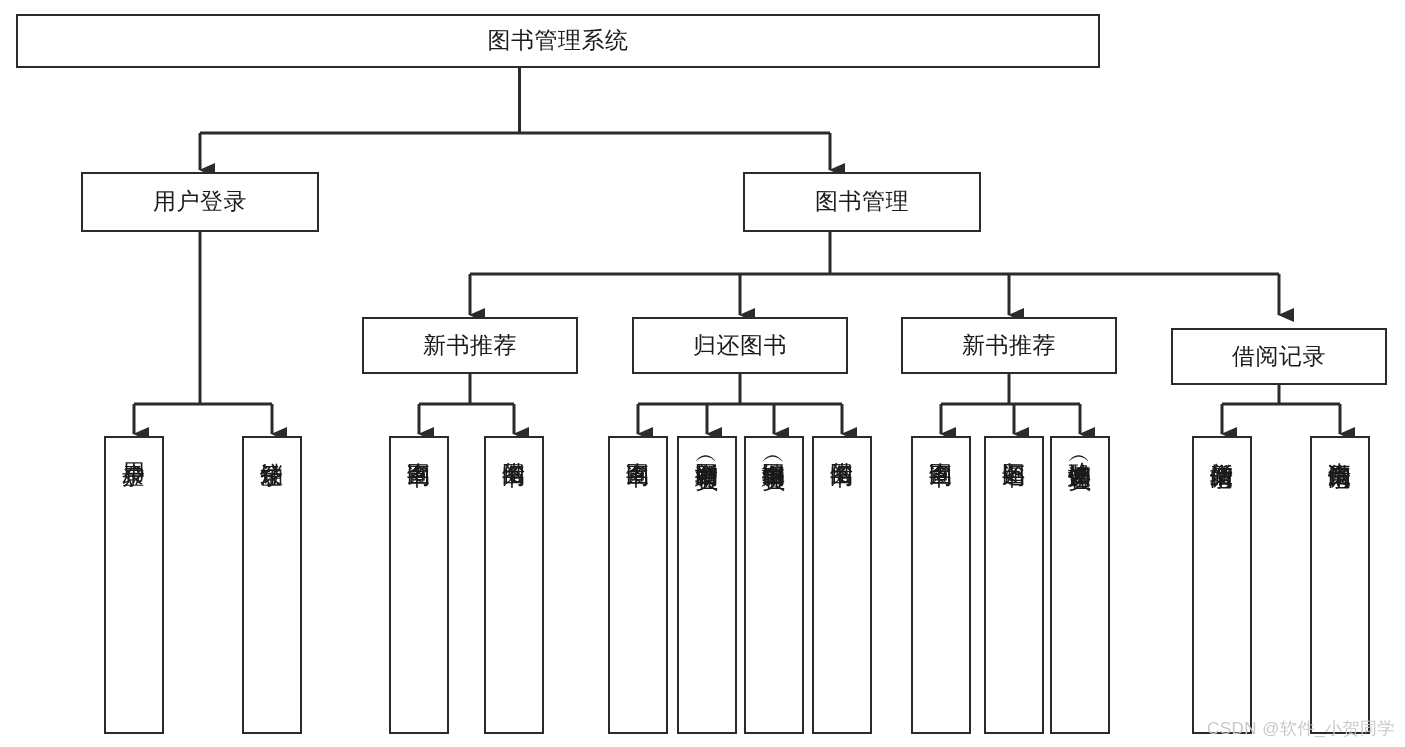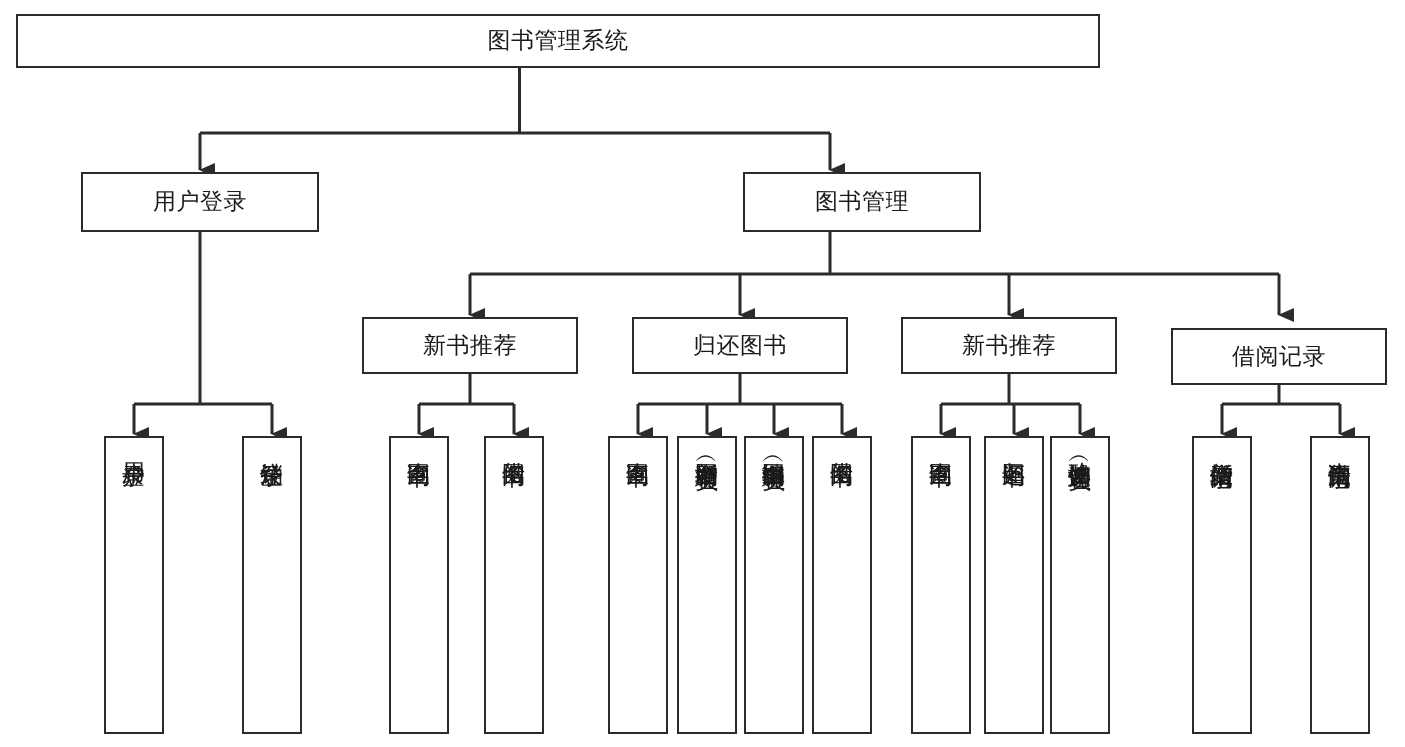--- a/index.html
+++ b/index.html
@@ -180,13 +180,14 @@
         <span class="node-label">确认归还（管理员）</span>
       </div>
       <div class="node v" id="node-leaf_add_record" style="left: 1192px; top: 436px; width: 60px; height: 298px;">
         <span class="node-label">新增借阅记录</span>
       </div>
       <div class="node v" id="node-leaf_query_record" style="left: 1310px; top: 436px; width: 60px; height: 298px;">
         <span class="node-label">查询借阅记录</span>
       </div>
     </div>
 
+  <div id="watermark">CSDN @软件_小贺同学</div>
 </div>
 
 </body></html>

